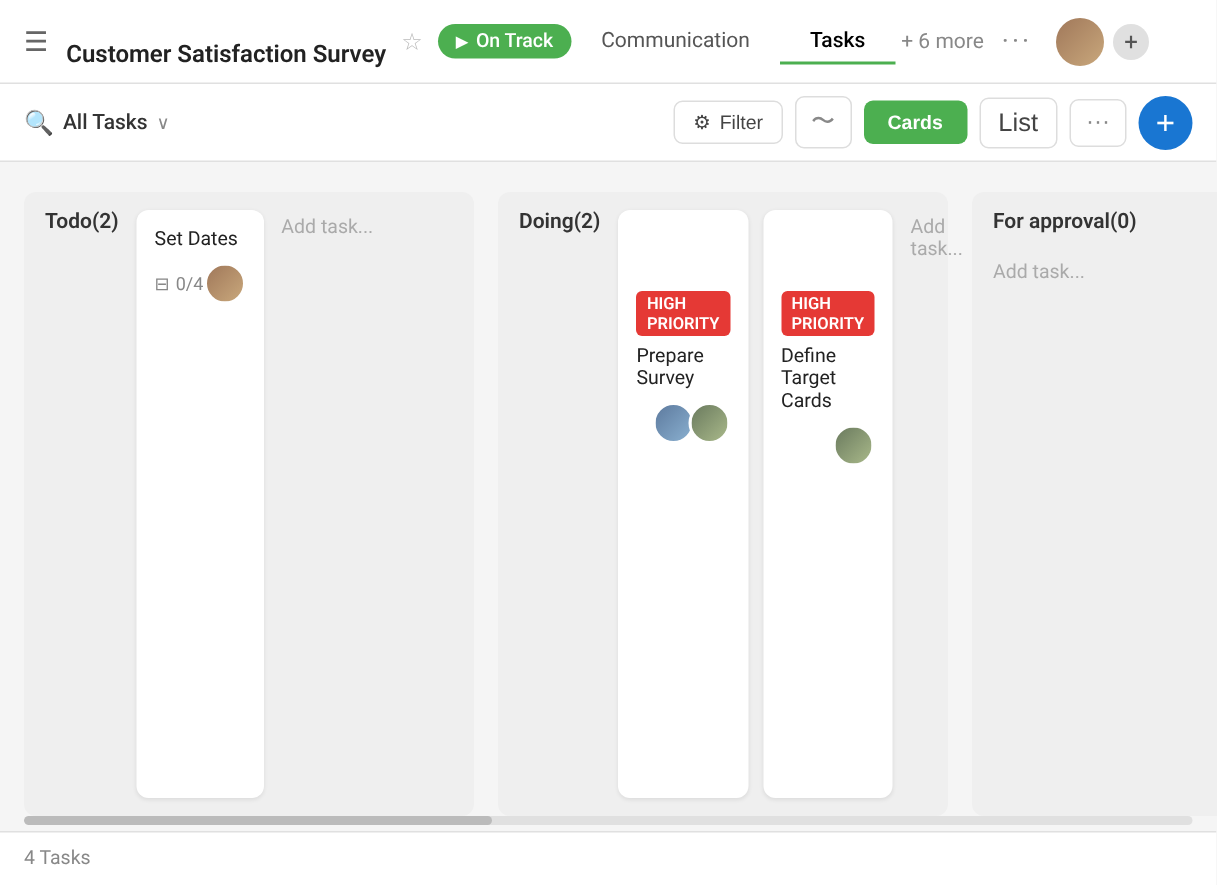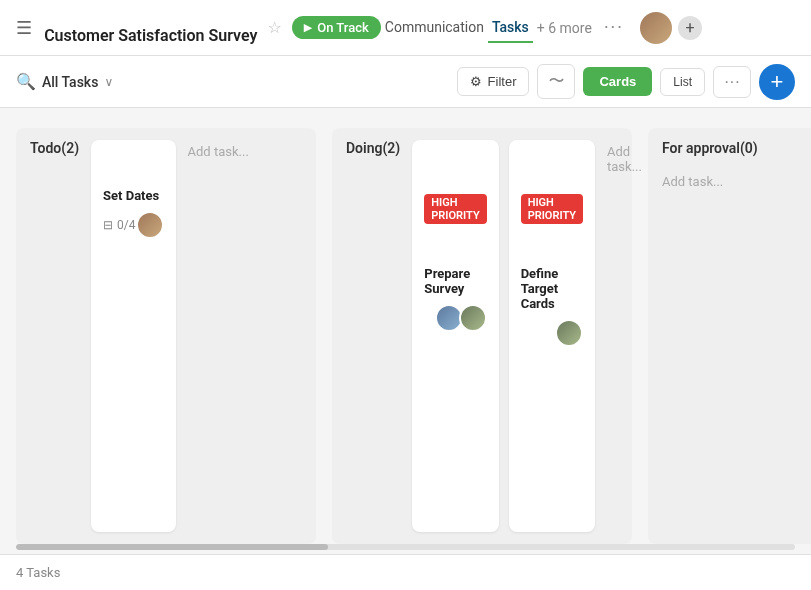--- a/index.html
+++ b/index.html
@@ -25,29 +25,29 @@
       padding: 4px 12px;
       font-size: 13px;
       font-weight: 500;
       display: flex;
       align-items: center;
       gap: 5px;
       cursor: pointer;
     }
     .status-badge .play-icon { font-size: 11px; }
     .nav-tab {
-      padding: 6px 4px;
+      padding: 6px 20px;
       font-size: 14px;
       color: #555;
       cursor: pointer;
       border-bottom: 2px solid transparent;
       text-decoration: none;
     }
     .nav-tab.active {
-      color: #0c4a6e;
+      color: #000000;
       border-bottom: 2px solid #4CAF50;
       font-weight: 500;
     }
     .nav-more { color: #888; font-size: 14px; cursor: pointer; padding: 6px 4px; }
     .nav-dots { color: #888; font-size: 18px; cursor: pointer; padding: 4px 8px; letter-spacing: 2px; }
     .avatar-area { display: flex; align-items: center; gap: 6px; margin-left: 8px; }
     .avatar {
       width: 32px; height: 32px; border-radius: 50%;
       background: #c9a87c;
       overflow: hidden;
@@ -92,21 +92,21 @@
       display: flex; align-items: center;
     }
     .view-cards-btn {
       background: #4CAF50; color: #fff;
       border: none; border-radius: 6px;
       padding: 7px 16px; font-size: 13px; font-weight: 700;
       cursor: pointer;
     }
     .view-list-btn {
       border: 1px solid #ddd; border-radius: 6px;
-      padding: 6px 12px; font-size: 12px; color: #444;
+      padding: 6px 12px; font-size: 17px; color: #444;
       cursor: pointer; background: #fff;
     }
     .more-btn {
       border: 1px solid #ddd; border-radius: 6px;
       padding: 6px 10px; font-size: 16px; color: #888;
       cursor: pointer; background: #fff;
     }
     .add-btn {
       width: 36px; height: 36px; border-radius: 50%;
       background: #1976D2; color: #fff;
@@ -155,21 +155,21 @@
       font-weight: 600;
       padding: 2px 7px;
       border-radius: 4px;
       margin-bottom: 6px;
       text-transform: uppercase;
       margin-top: 42px;
     }
     .priority-high { background: #e53935; color: #fff; }
     .priority-low { background: #42A5F5; color: #fff; }
 
-    .card-title { font-size: 13px; color: #222; margin-bottom: 8px; font-weight: 700; margin-top: 36px; }
+    .card-title { font-size: 13px; color: #222; margin-bottom: 8px; font-weight: 400; }
 
     .card-footer {
       display: flex;
       align-items: center;
       justify-content: space-between;
       margin-top: 8px;
     }
 
     .subtask-info {
       display: flex; align-items: center; gap: 4px;

